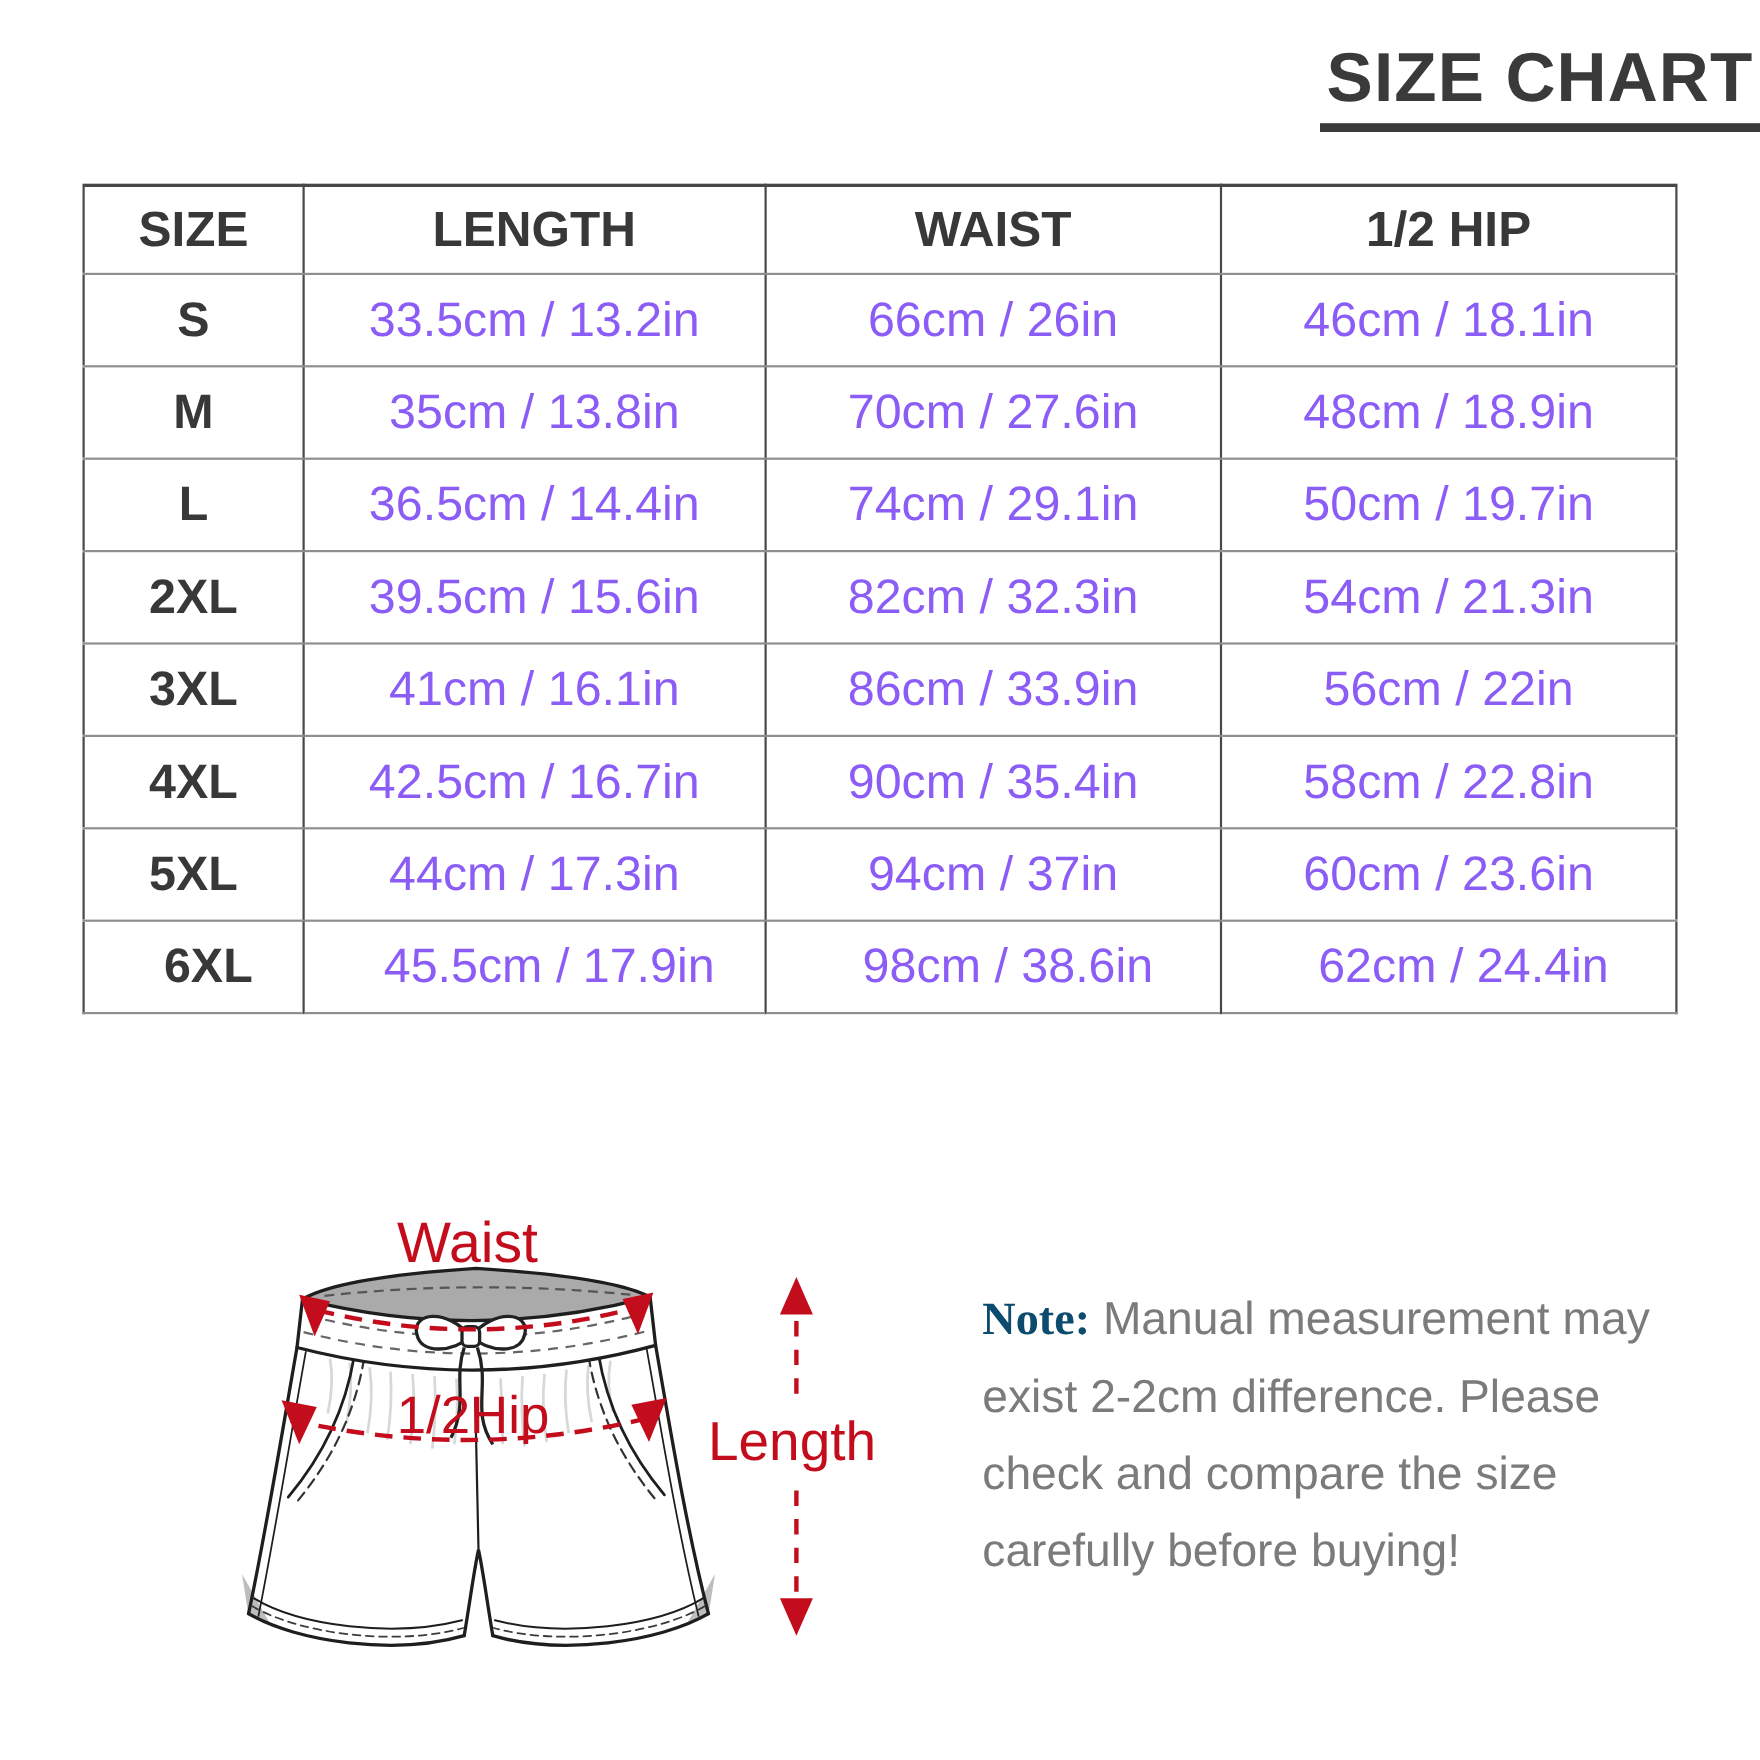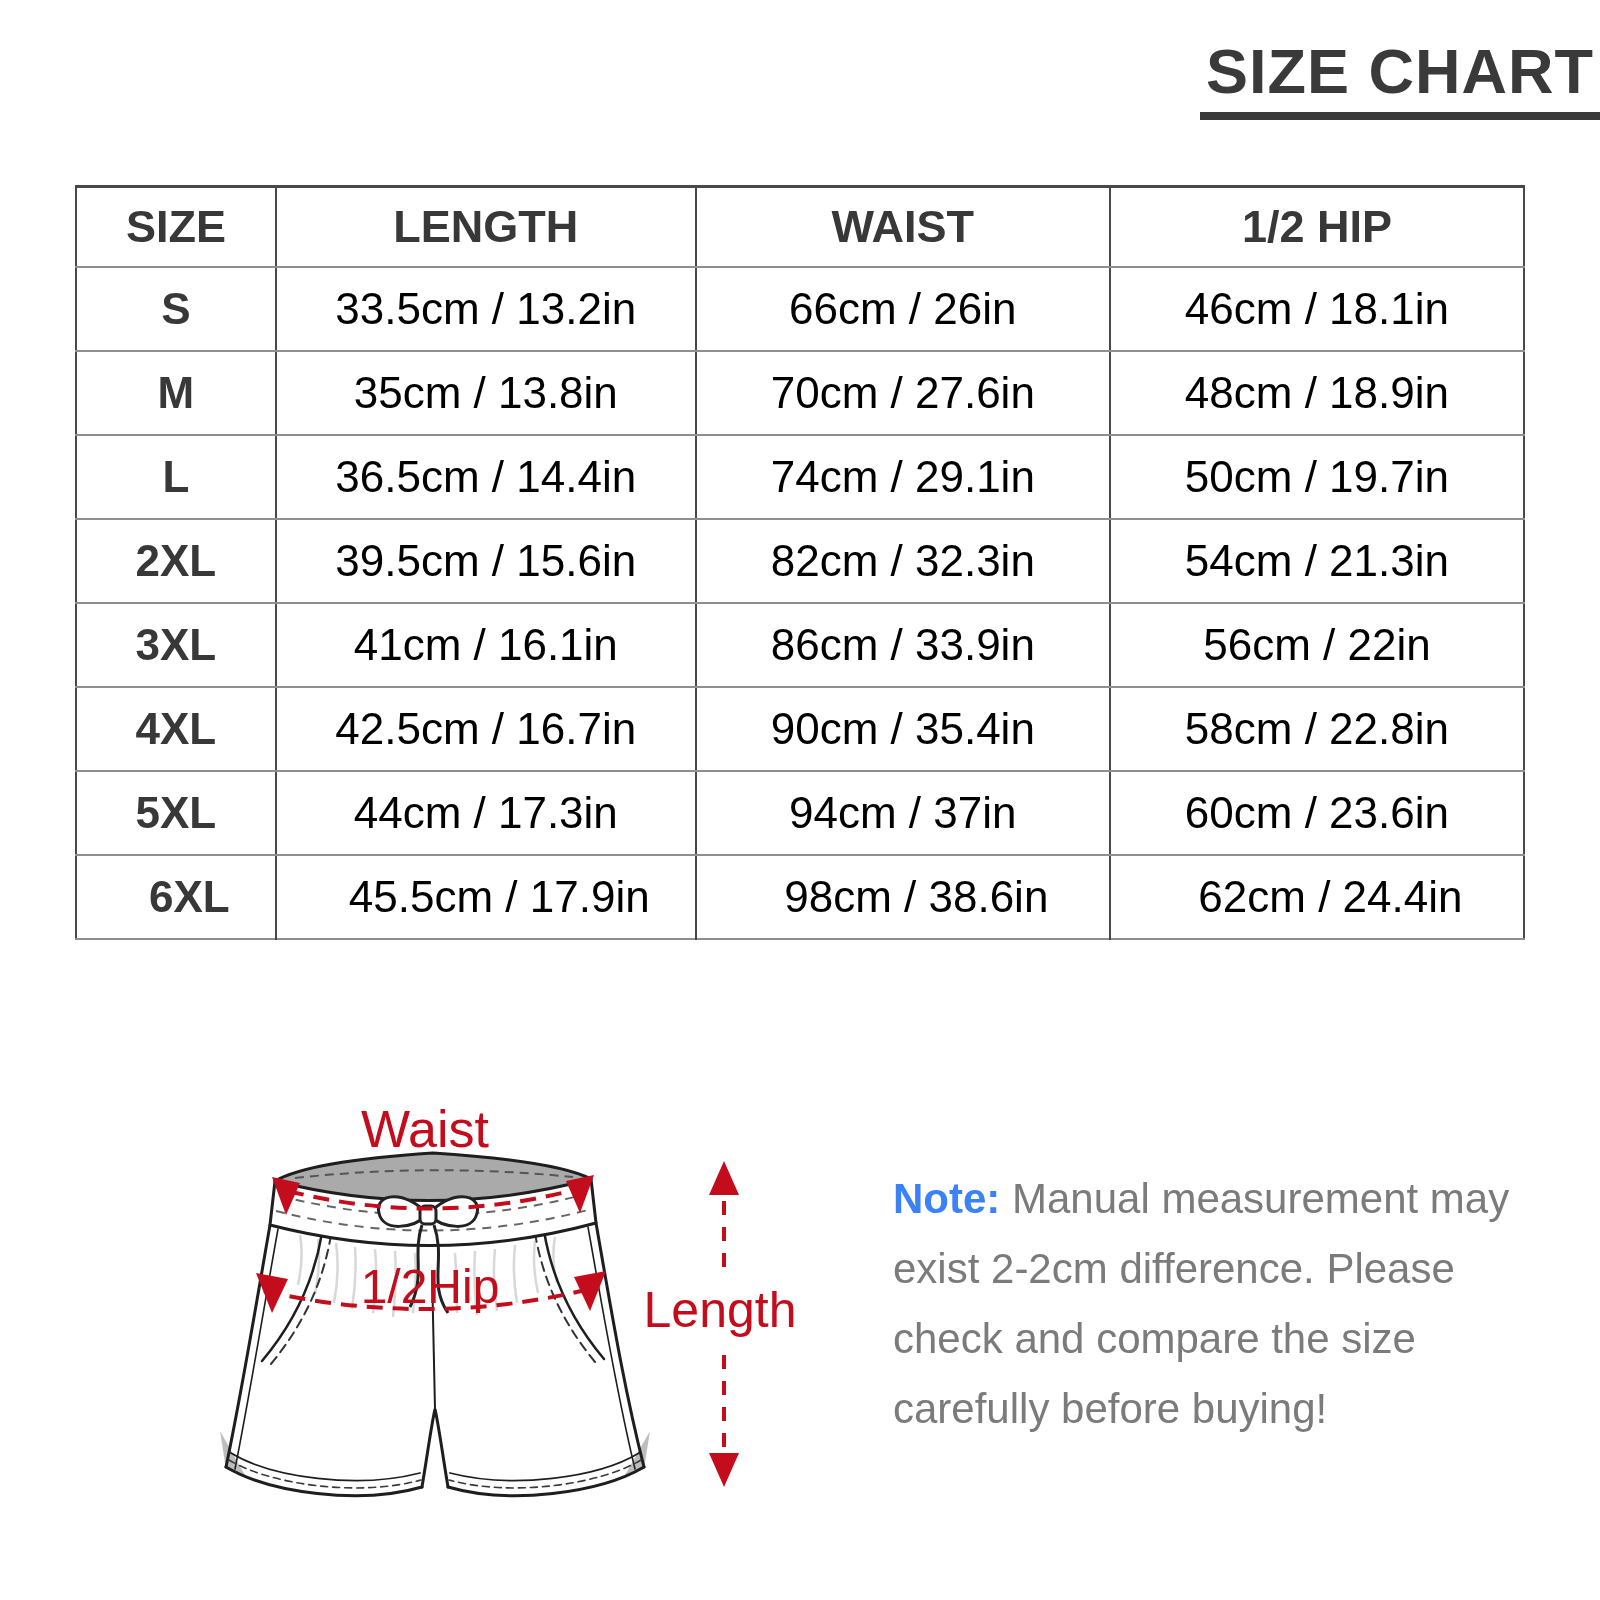--- a/index.html
+++ b/index.html
@@ -8,46 +8,46 @@
     font-family:"Liberation Sans", sans-serif;
   }
   
   #title-wrap{position:absolute;left:0;top:40px;width:1600px;text-align:right;}
   #title{
     display:inline-block;font-size:63px;font-weight:bold;color:#3a3a3a;
     letter-spacing:1px;padding:0 6px 9px 6px;border-bottom:8px solid #3a3a3a;line-height:1;
   }
   
   #size-table{
-    position:absolute;left:75px;top:185px;width:1450px;
+    position:absolute;left:75px;top:167px;width:1450px;
     border-collapse:collapse;table-layout:fixed;
     border-top:3px solid #484848;border-left:2px solid #484848;border-right:2px solid #484848;
     border-bottom:2px solid #8f8f8f;
   }
   #size-table col.c-size{width:13.8%;}
   #size-table col.c-len{width:29.0%;}
   #size-table col.c-waist{width:28.6%;}
   #size-table col.c-hip{width:28.6%;}
   #size-table th{
     height:76px;font-size:45px;font-weight:bold;color:#383838;text-align:center;
     border-right:2px solid #484848;border-bottom:2px solid #8f8f8f;background:#fff;
   }
   #size-table td{
-    height:80px;font-size:44px;color:#000000;text-align:center;vertical-align:middle;
+    height:80px;font-size:44px;color:#8b5cf6;text-align:center;vertical-align:middle;
     border-right:2px solid #484848;border-bottom:2px solid #8f8f8f;background:#fff;
   }
   #size-table th:last-child, #size-table td:last-child{border-right:none;}
   #size-table tr:last-child td{border-bottom:none;padding-left:28px;}
   #size-table td.size-col{font-weight:bold;color:#383838;}
   
   #note{
     position:absolute;left:893px;top:1122px;width:630px;
     font-size:42px;line-height:70px;color:#7b7b7b;
   }
-  #note b{color:#3b82f6;font-weight:bold;}
+  #note b{color:#0c4a6e;font-weight:bold;font-family:Liberation Serif, serif;}
   
   #diagram{position:absolute;left:200px;top:1075px;width:600px;height:510px;}
   .red-label{fill:#C40D1C;font-family:"Liberation Sans",sans-serif;}
 </style>
 </head>
 <body>
 
 <div id="page">
 
   <div id="title-wrap">

